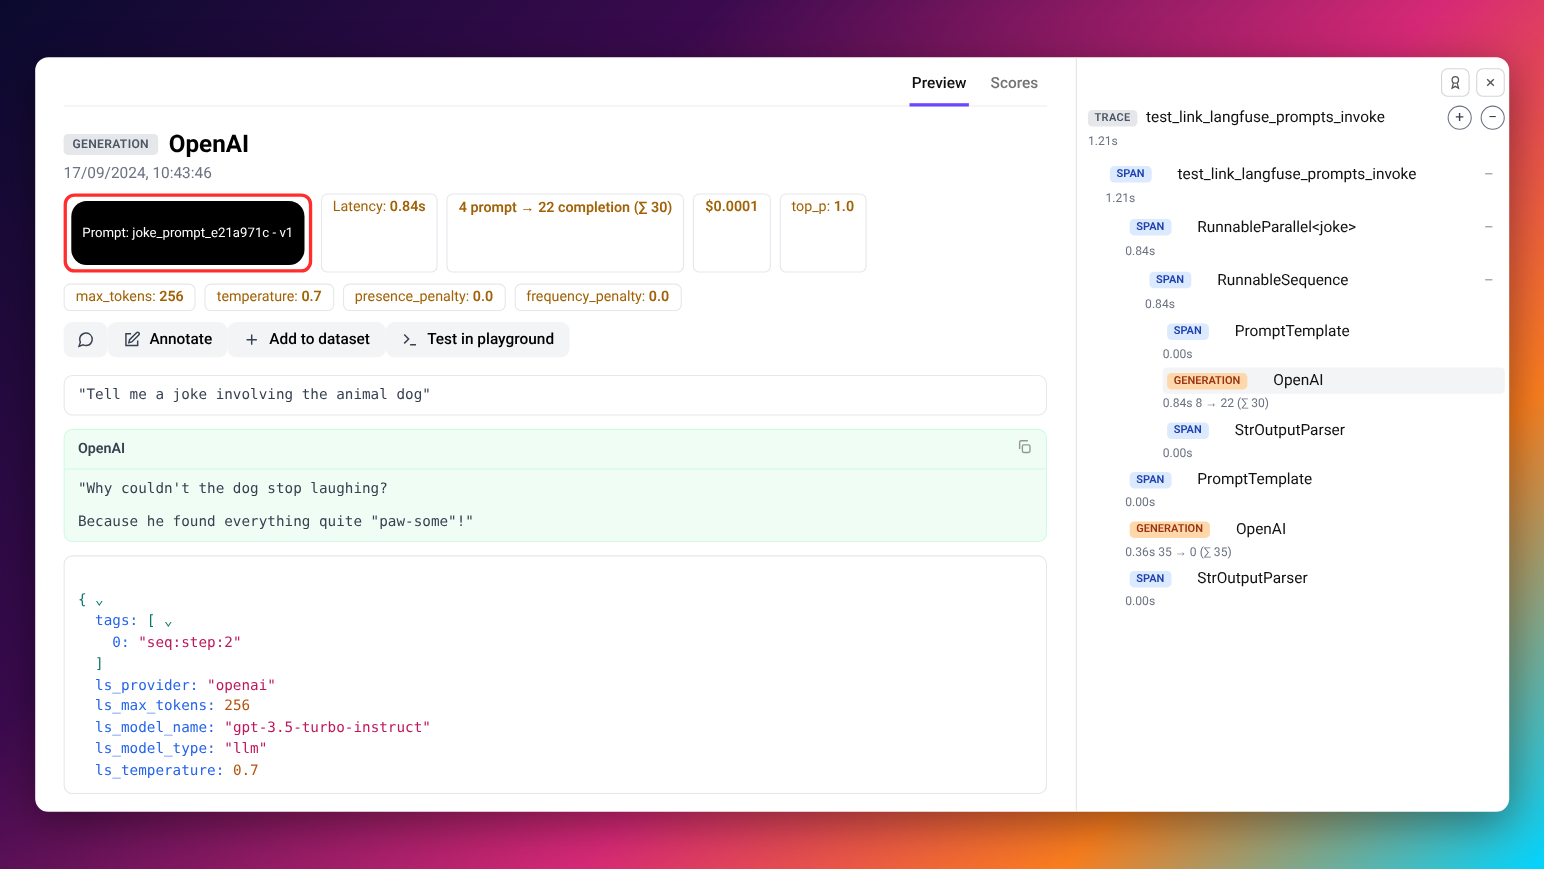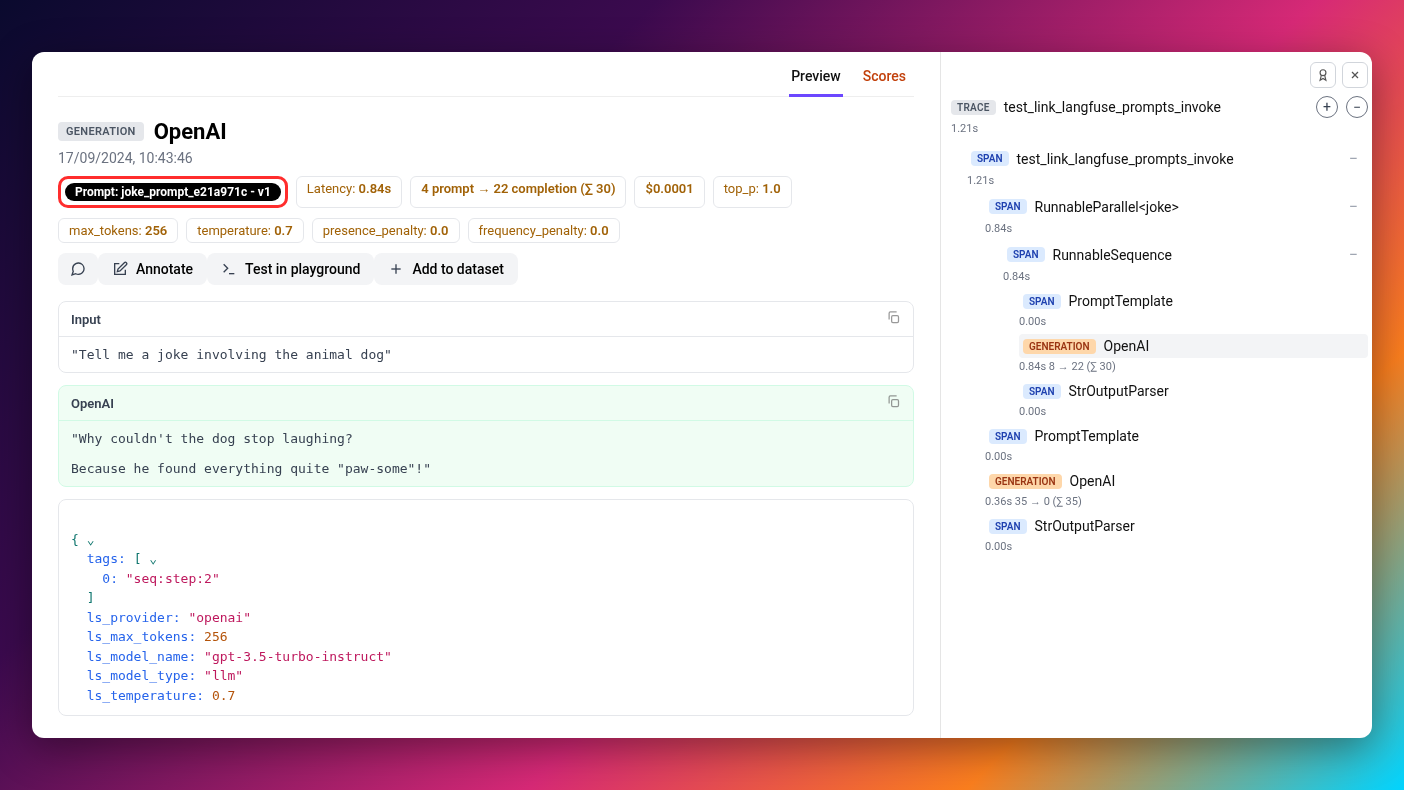--- a/index.html
+++ b/index.html
@@ -1,31 +1,31 @@
 <!DOCTYPE html>
 <html><head>
 <meta charset="utf-8">
 <style>
   *{box-sizing:border-box;margin:0;padding:0}
   body{font-family:-apple-system,BlinkMacSystemFont,"Segoe UI",Roboto,sans-serif;width:1404px;height:790px;background:linear-gradient(135deg,#0a0a2e 0%,#3b0a4e 30%,#d62976 60%,#fa7e1e 80%,#00d4ff 100%);overflow:hidden;position:relative}
   .window{position:absolute;left:32px;top:52px;right:32px;bottom:52px;background:#fff;border-radius:12px;display:flex;overflow:hidden;box-shadow:0 10px 40px rgba(0,0,0,.4)}
   .main{flex:1;padding:12px 26px 16px 26px;overflow:auto;min-width:0}
-  .sidebar{width:432px;border-left:1px solid #e5e5e5;padding:10px 4px 10px 10px;overflow:auto;font-size:13px}
+  .sidebar{width:394px;border-left:1px solid #e5e5e5;padding:10px 4px 10px 10px;overflow:auto;font-size:13px}
   .tabs-row{display:flex;justify-content:flex-end;gap:18px;border-bottom:1px solid #eee;margin-bottom:22px;padding-right:6px}
-  .tab{padding:4px 2px 10px;font-size:14px;font-weight:500;color:#c2410c;cursor:pointer}
+  .tab{padding:4px 2px 10px;font-size:14px;font-weight:500;color:#737373;cursor:pointer}
   .tab.active{color:#111;border-bottom:3px solid #6c47ff;margin-bottom:-1px}
   .title-row{display:flex;align-items:center;gap:10px;margin-bottom:6px}
   .gen-badge{background:#e5e7eb;color:#4b5563;font-size:11px;font-weight:600;padding:3px 8px;border-radius:4px;letter-spacing:.3px}
   .page-title{font-size:22px;font-weight:700}
   .timestamp{color:#6b7280;font-size:14px;margin-bottom:10px}
   .chips-row{display:flex;flex-wrap:wrap;gap:8px;margin-bottom:10px}
   .chip{font-size:13px;color:#a16207;padding:4px 10px;border:1px solid #e5e7eb;border-radius:6px;background:#fff}
   .chip .bold{font-weight:600}
   .prompt-highlight{border:3px solid #ff2d2d;border-radius:10px;padding:4px;display:inline-flex}
-  .prompt-pill{background:#000;color:#fff;font-size:12px;font-weight:700;padding:2px 10px;border-radius:14px}
+  .prompt-pill{background:#000;color:#fff;font-size:12px;font-weight:400;padding:22px 10px;border-radius:14px}
   .actions-row{display:flex;margin-bottom:16px}
   .action-btn{display:flex;align-items:center;gap:8px;background:#f3f4f6;padding:8px 14px;border-radius:8px;cursor:pointer;font-size:14px;font-weight:500}
   .action-btn.icon-only{padding:8px 12px}
   .action-btn svg{width:16px;height:16px;stroke:#374151;stroke-width:2;fill:none}
   .section{border:1px solid #e5e7eb;border-radius:8px;margin-bottom:12px}
   .section.output{background:#f0fdf4;border-color:#d1fae5}
   .section-header{display:flex;justify-content:space-between;align-items:center;padding:8px 12px;border-bottom:1px solid #e5e7eb;font-size:13px;font-weight:600;color:#374151}
   .section.output .section-header{border-bottom-color:#d1fae5}
   .copy-btn{cursor:pointer;opacity:.6}
   .copy-btn svg{width:15px;height:15px;stroke:#555;stroke-width:2;fill:none}
@@ -37,21 +37,21 @@
   .j-num{color:#b45309}
   .j-arr{color:#0f766e}
   .sidebar-top{display:flex;justify-content:flex-end;gap:6px;margin-bottom:8px}
   .sb-btn{width:26px;height:26px;border:1px solid #d1d5db;border-radius:6px;display:flex;align-items:center;justify-content:center;cursor:pointer;font-size:14px;color:#555}
   .trace-head{display:flex;align-items:center;gap:8px;margin-bottom:4px}
   .trace-badge{background:#e5e7eb;color:#4b5563;font-size:10px;font-weight:600;padding:2px 6px;border-radius:4px;letter-spacing:.3px}
   .trace-name{font-size:14px;color:#111}
   .trace-time{font-size:11px;color:#6b7280;margin-bottom:10px}
   .tree{padding-left:0}
   .node{margin-bottom:2px}
-  .node-head{display:flex;align-items:center;gap:8px;padding:4px 4px;border-radius:4px}
+  .node-head{display:flex;align-items:center;gap:24px;padding:4px 4px;border-radius:4px}
   .node-head.selected{background:#f3f4f6}
   .span-badge{background:#dbeafe;color:#1e40af;font-size:10px;font-weight:600;padding:2px 6px;border-radius:4px}
   .gen-badge-sm{background:#fed7aa;color:#9a3412;font-size:10px;font-weight:600;padding:2px 6px;border-radius:4px}
   .node-name{font-size:14px;color:#111}
   .node-time{font-size:11px;color:#6b7280;margin-left:0;margin-top:2px;margin-bottom:6px}
   .collapse{margin-left:auto;color:#9ca3af;cursor:pointer;font-size:16px;padding-right:6px}
   .indent-1{padding-left:16px}
   .indent-2{padding-left:34px}
   .indent-3{padding-left:52px}
   .indent-4{padding-left:68px}
@@ -98,44 +98,35 @@
       </div>
       <div class="action-btn">
         <svg viewBox="0 0 24 24">
             <path d="M11 4H4v16h16v-7"></path>
             <path d="M18.5 2.5a2.12 2.12 0 013 3L12 15l-4 1 1-4 9.5-9.5z"></path>
           </svg>
         <span>Annotate</span>
       </div>
       <div class="action-btn">
         <svg viewBox="0 0 24 24">
+            <line x1="12" y1="5" x2="12" y2="19"></line>
+            <line x1="5" y1="12" x2="19" y2="12"></line>
+          </svg>
+        <span>Add to dataset</span>
+      </div>
+      <div class="action-btn">
+        <svg viewBox="0 0 24 24">
             <polyline points="4 17 10 11 4 5"></polyline>
             <line x1="12" y1="19" x2="20" y2="19"></line>
           </svg>
         <span>Test in playground</span>
       </div>
-      <div class="action-btn">
-        <svg viewBox="0 0 24 24">
-            <line x1="12" y1="5" x2="12" y2="19"></line>
-            <line x1="5" y1="12" x2="19" y2="12"></line>
-          </svg>
-        <span>Add to dataset</span>
-      </div>
     </div>
 
     <div class="section">
-      <div class="section-header">
-        <span>Input</span>
-        <span class="copy-btn">
-          <svg viewBox="0 0 24 24">
-              <rect x="9" y="9" width="11" height="11" rx="2"></rect>
-              <path d="M5 15V5a2 2 0 012-2h10"></path>
-            </svg>
-        </span>
-      </div>
       <div class="section-body">"Tell me a joke involving the animal dog"</div>
     </div>
 
     <div class="section output">
       <div class="section-header">
         <span>OpenAI</span>
         <span class="copy-btn">
           <svg viewBox="0 0 24 24">
               <rect x="9" y="9" width="11" height="11" rx="2"></rect>
               <path d="M5 15V5a2 2 0 012-2h10"></path>

